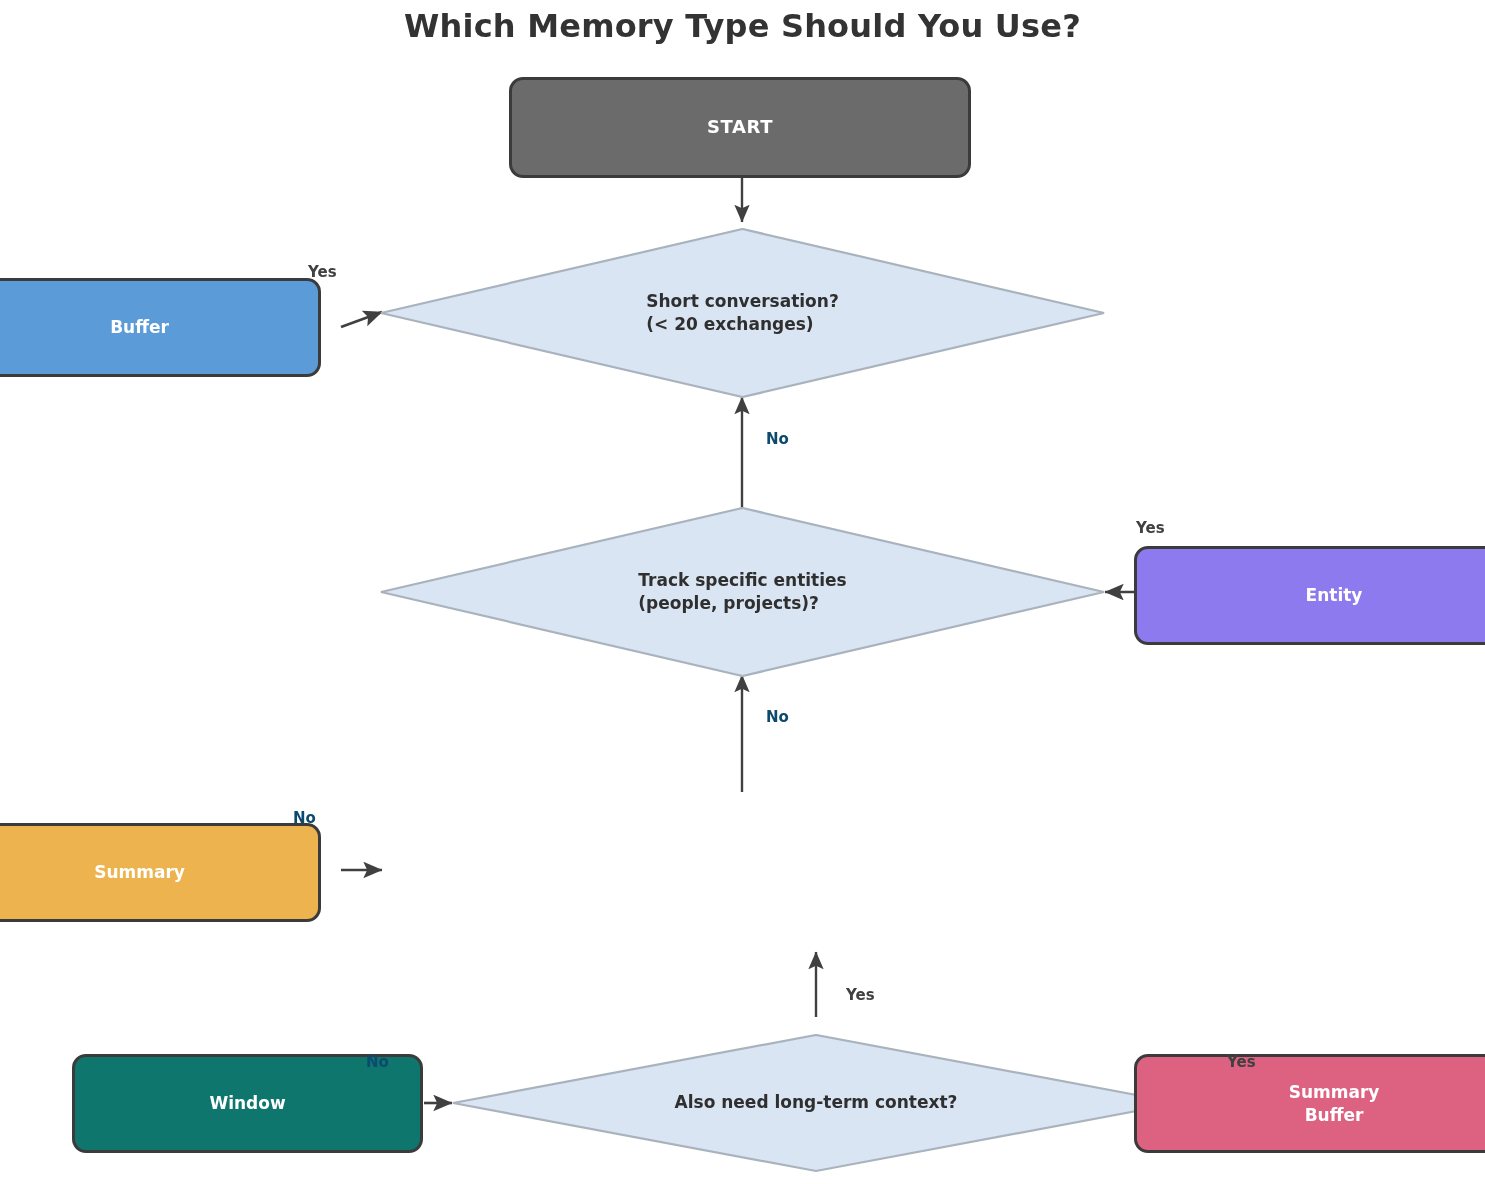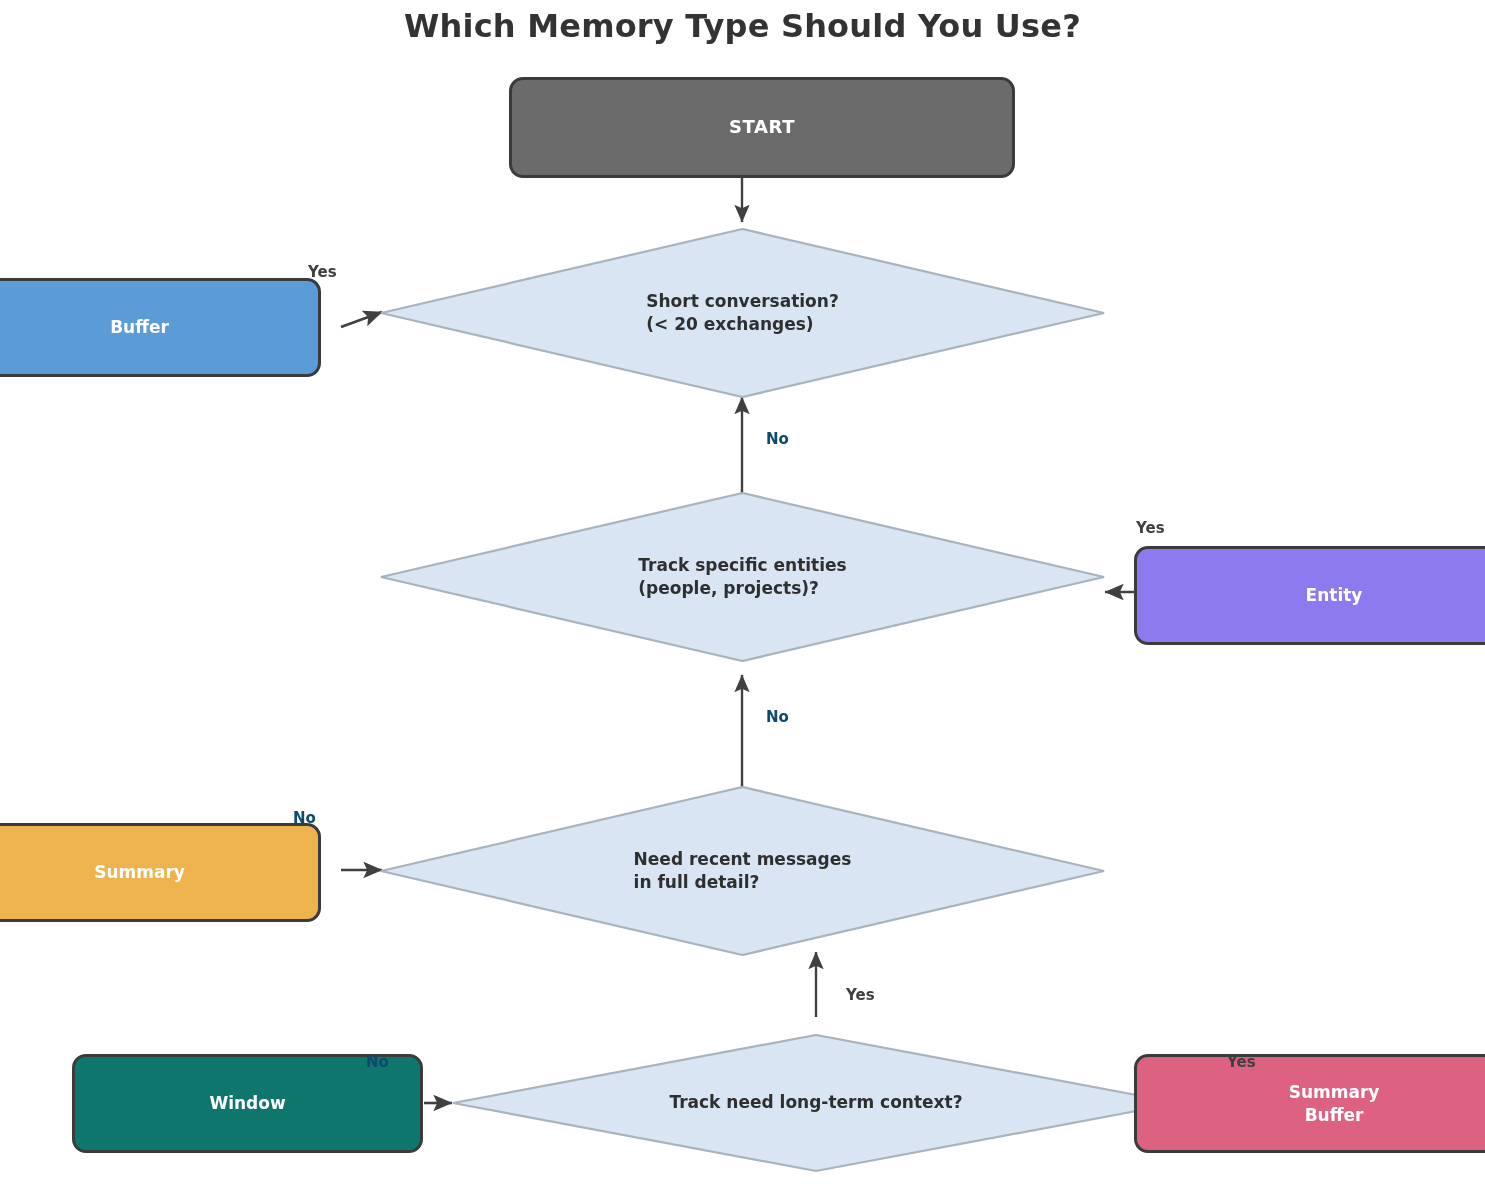--- a/index.html
+++ b/index.html
@@ -126,65 +126,58 @@
 
     <line x1="341" y1="870" x2="382" y2="870" stroke="#404040" stroke-width="2.6" marker-end="url(#arrowhead)"></line>
 
     <line x1="816" y1="1017" x2="816" y2="952" stroke="#404040" stroke-width="2.4" marker-end="url(#arrowhead)"></line>
 
     <line x1="424" y1="1103" x2="452" y2="1103" stroke="#404040" stroke-width="2.6" marker-end="url(#arrowhead)"></line>
 
     <line x1="1215" y1="1103" x2="1182" y2="1103" stroke="#404040" stroke-width="2.6" marker-end="url(#arrowhead)"></line>
   </svg>
 
-  <div class="node-box start" style="left:509px; top:77px; width:506px; height:101px; background:#6b6b6b;">
+  <div class="node-box start" style="left:509px; top:77px; width:462px; height:101px; background:#6b6b6b;">
     <span>START</span>
   </div>
 
   <div class="diamond" style="left:380px; top:228px; width:725px; height:170px;">
     <svg class="dshape" viewBox="0 0 725 170" preserveAspectRatio="none">
       <polygon points="362.5,1 724,85 362.5,169 1,85" fill="#dae5f4" stroke="#a9b3bd" stroke-width="2.2"></polygon>
     </svg>
     <div class="dlabel">Short conversation?
 (&lt; 20 exchanges)</div>
   </div>
 
   <div class="node-box" style="left:-42px; top:278px; width:363px; height:99px; background:#5b9bd8;">
     <span>Buffer</span>
   </div>
 
-  <div class="diamond" style="left:380px; top:492px; width:725px; height:170px;">
+  <div class="diamond" style="left:380px; top:507px; width:725px; height:170px;">
     <svg class="dshape" viewBox="0 0 725 170" preserveAspectRatio="none">
       <polygon points="362.5,1 724,85 362.5,169 1,85" fill="#dae5f4" stroke="#a9b3bd" stroke-width="2.2"></polygon>
     </svg>
     <div class="dlabel">Track specific entities
 (people, projects)?</div>
   </div>
 
   <div class="node-box" style="left:1134px; top:546px; width:400px; height:99px; background:#8c7aee;">
     <span>Entity</span>
   </div>
 
-  <div class="diamond" style="left:380px; top:786px; width:725px; height:170px;">
-    <svg class="dshape" viewBox="0 0 725 170" preserveAspectRatio="none">
-      <polygon points="362.5,1 724,85 362.5,169 1,85" fill="#dae5f4" stroke="#a9b3bd" stroke-width="2.2"></polygon>
-    </svg>
-    <div class="dlabel">Need recent messages
-in full detail?</div>
-  </div>
 
   <div class="node-box" style="left:-42px; top:823px; width:363px; height:99px; background:#ecb34f;">
     <span>Summary</span>
   </div>
 
   <div class="diamond" style="left:452px; top:1034px; width:728px; height:170px;">
     <svg class="dshape" viewBox="0 0 728 170" preserveAspectRatio="none">
       <polygon points="364,1 727,69 364,137 1,69" fill="#dae5f4" stroke="#a9b3bd" stroke-width="2.2"></polygon>
     </svg>
-    <div class="dlabel" style="height:137px;">Track need long-term context?</div>
+    <div class="dlabel" style="height:137px;">Also need long-term context?</div>
   </div>
 
   <div class="node-box" style="left:72px; top:1054px; width:351px; height:99px; background:#0f766e;">
     <span>Window</span>
   </div>
 
   <div class="node-box" style="left:1134px; top:1054px; width:400px; height:99px; background:#dd6180;">
     <span style="white-space:pre-line;">Summary
 Buffer</span>
   </div>

